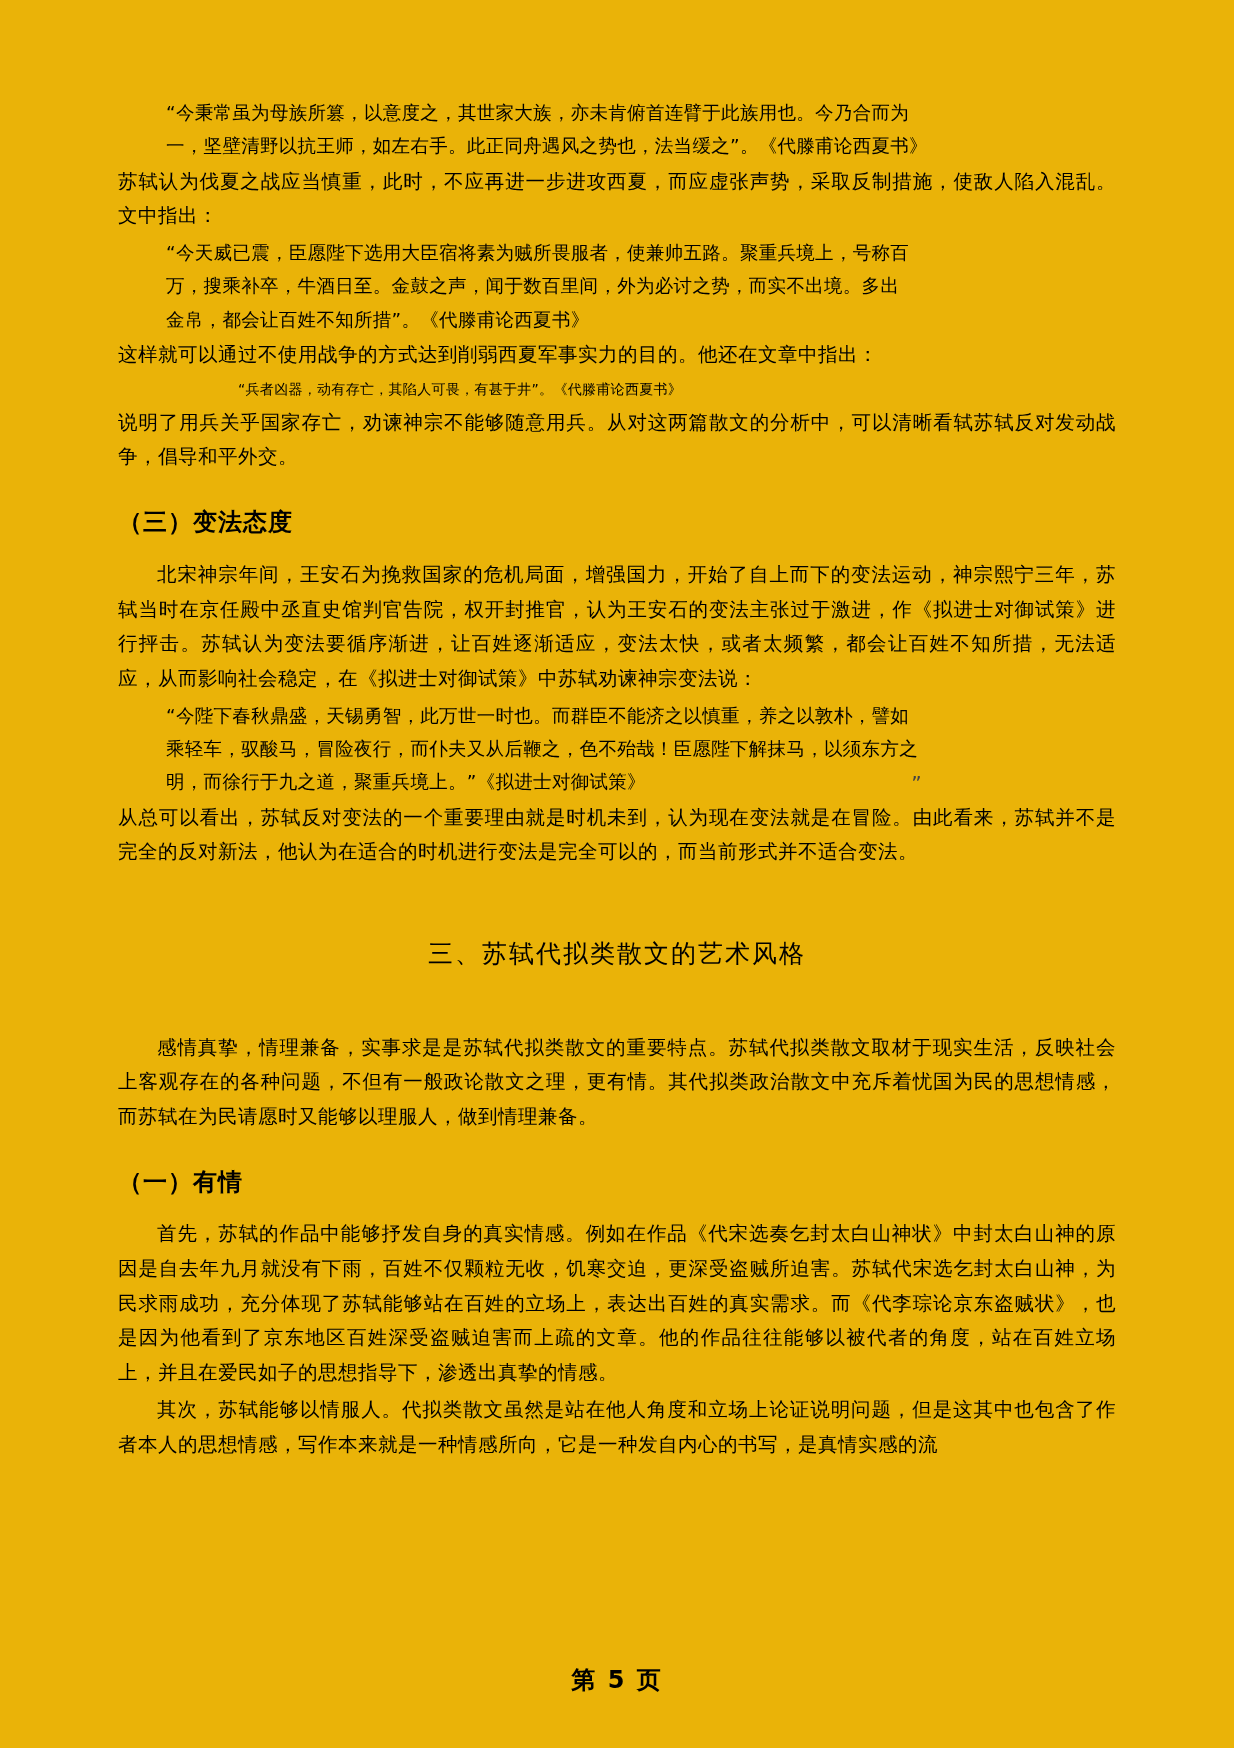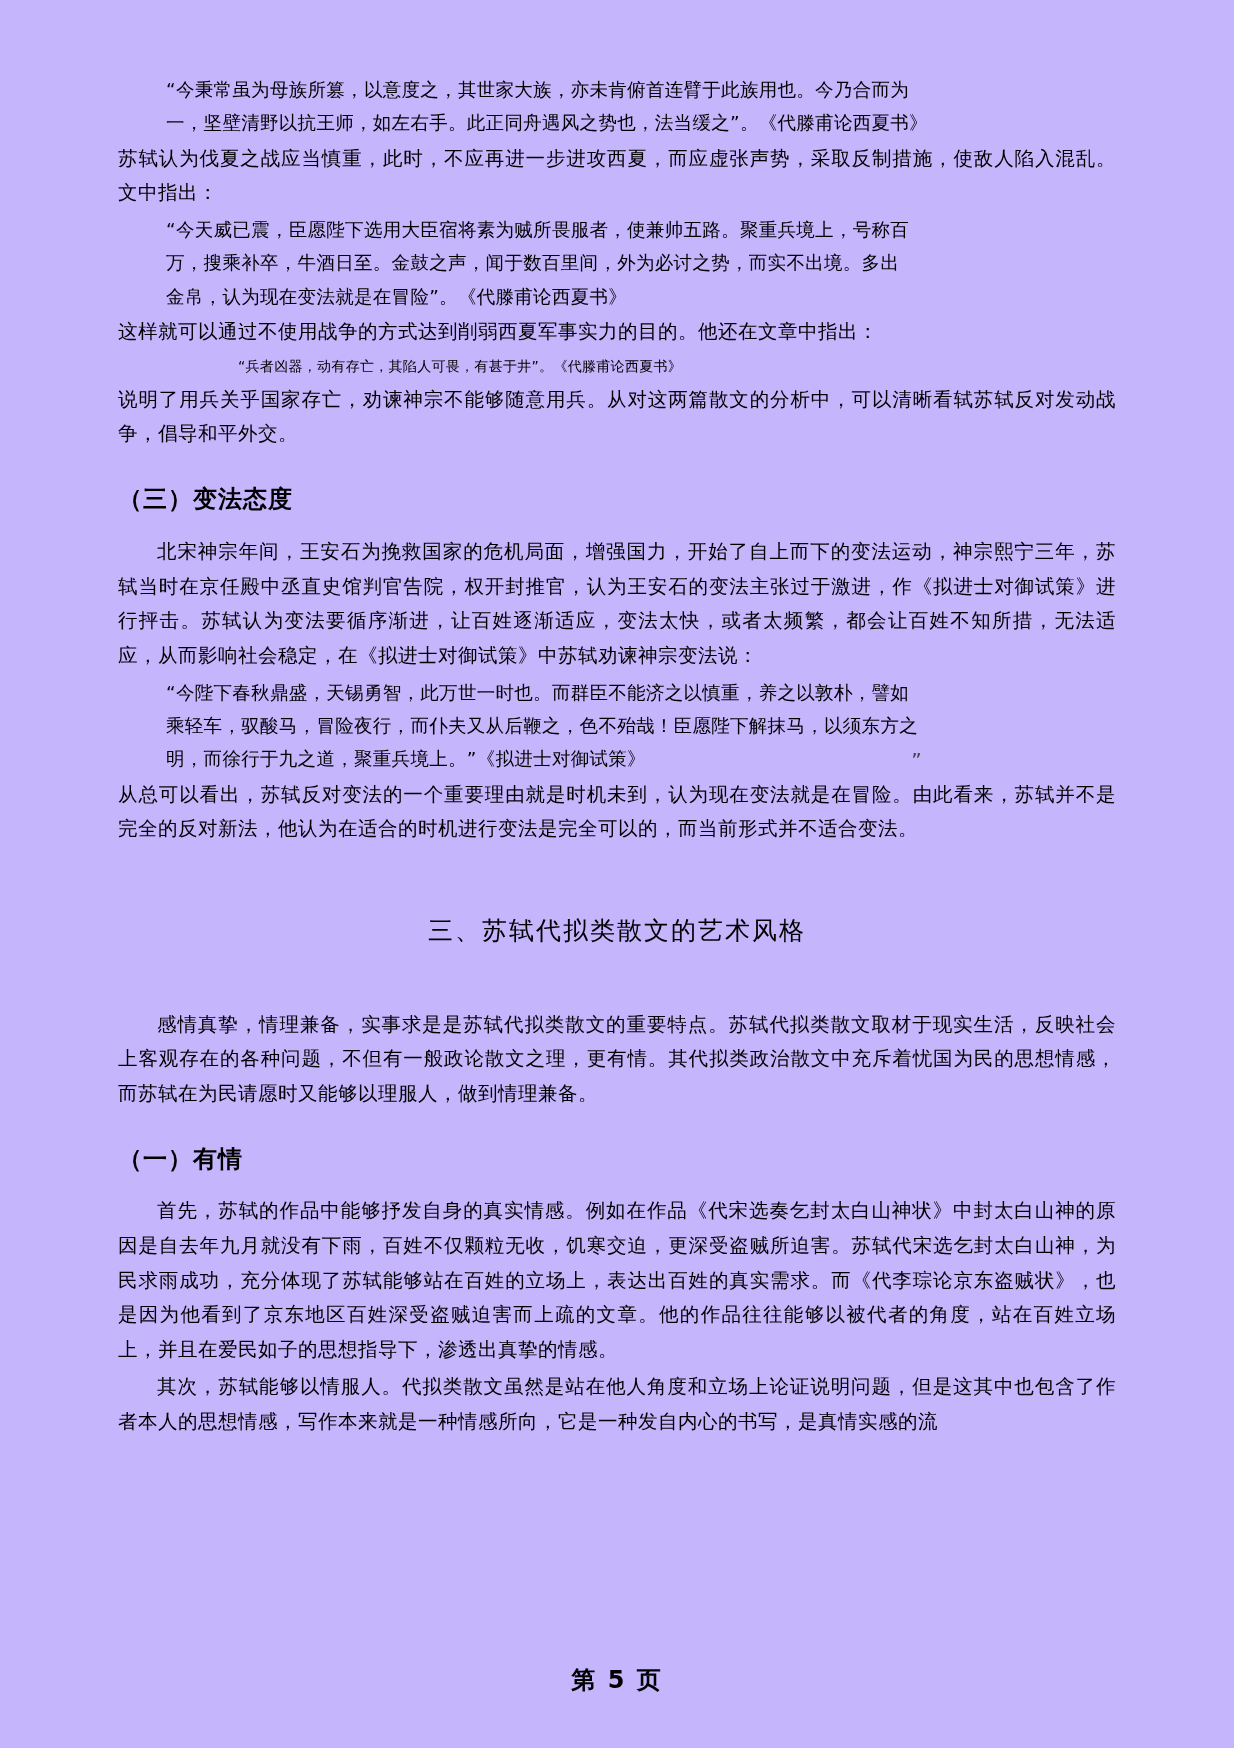--- a/index.html
+++ b/index.html
@@ -9,23 +9,23 @@
   }
   body {
     font-family: "DejaVu Sans", sans-serif;
     color: #000000;
   }
   .page {
     position: relative;
     width: 1234px;
     height: 1748px;
     margin: 0 auto;
-    background: #c4b5fd;
+    background: #eab308;
     box-sizing: border-box;
-    padding: 73px 118px 60px 118px;
+    padding: 96px 118px 60px 118px;
     overflow: hidden;
   }
   .doc-body {
     font-size: 19.5px;
     line-height: 1.78;
     text-align: justify;
     letter-spacing: 0.5px;
   }
   p {
     margin: 0 0 0 0;
@@ -95,21 +95,21 @@
     <div class="quote">
       <div>“今秉常虽为母族所篡，以意度之，其世家大族，亦未肯俯首连臂于此族用也。今乃合而为</div>
       <div>一，坚壁清野以抗王师，如左右手。此正同舟遇风之势也，法当缓之”。《代滕甫论西夏书》</div>
     </div>
 
     <p class="para">苏轼认为伐夏之战应当慎重，此时，不应再进一步进攻西夏，而应虚张声势，采取反制措施，使敌人陷入混乱。文中指出：</p>
 
     <div class="quote">
       <div>“今天威已震，臣愿陛下选用大臣宿将素为贼所畏服者，使兼帅五路。聚重兵境上，号称百</div>
       <div>万，搜乘补卒，牛酒日至。金鼓之声，闻于数百里间，外为必讨之势，而实不出境。多出</div>
-      <div>金帛，认为现在变法就是在冒险”。《代滕甫论西夏书》</div>
+      <div>金帛，都会让百姓不知所措”。《代滕甫论西夏书》</div>
     </div>
 
     <p class="para">这样就可以通过不使用战争的方式达到削弱西夏军事实力的目的。他还在文章中指出：</p>
 
     <div class="quote-center">
       <div>“兵者凶器，动有存亡，其陷人可畏，有甚于井”。《代滕甫论西夏书》</div>
     </div>
 
     <p class="para">说明了用兵关乎国家存亡，劝谏神宗不能够随意用兵。从对这两篇散文的分析中，可以清晰看轼苏轼反对发动战争，倡导和平外交。</p>
 

